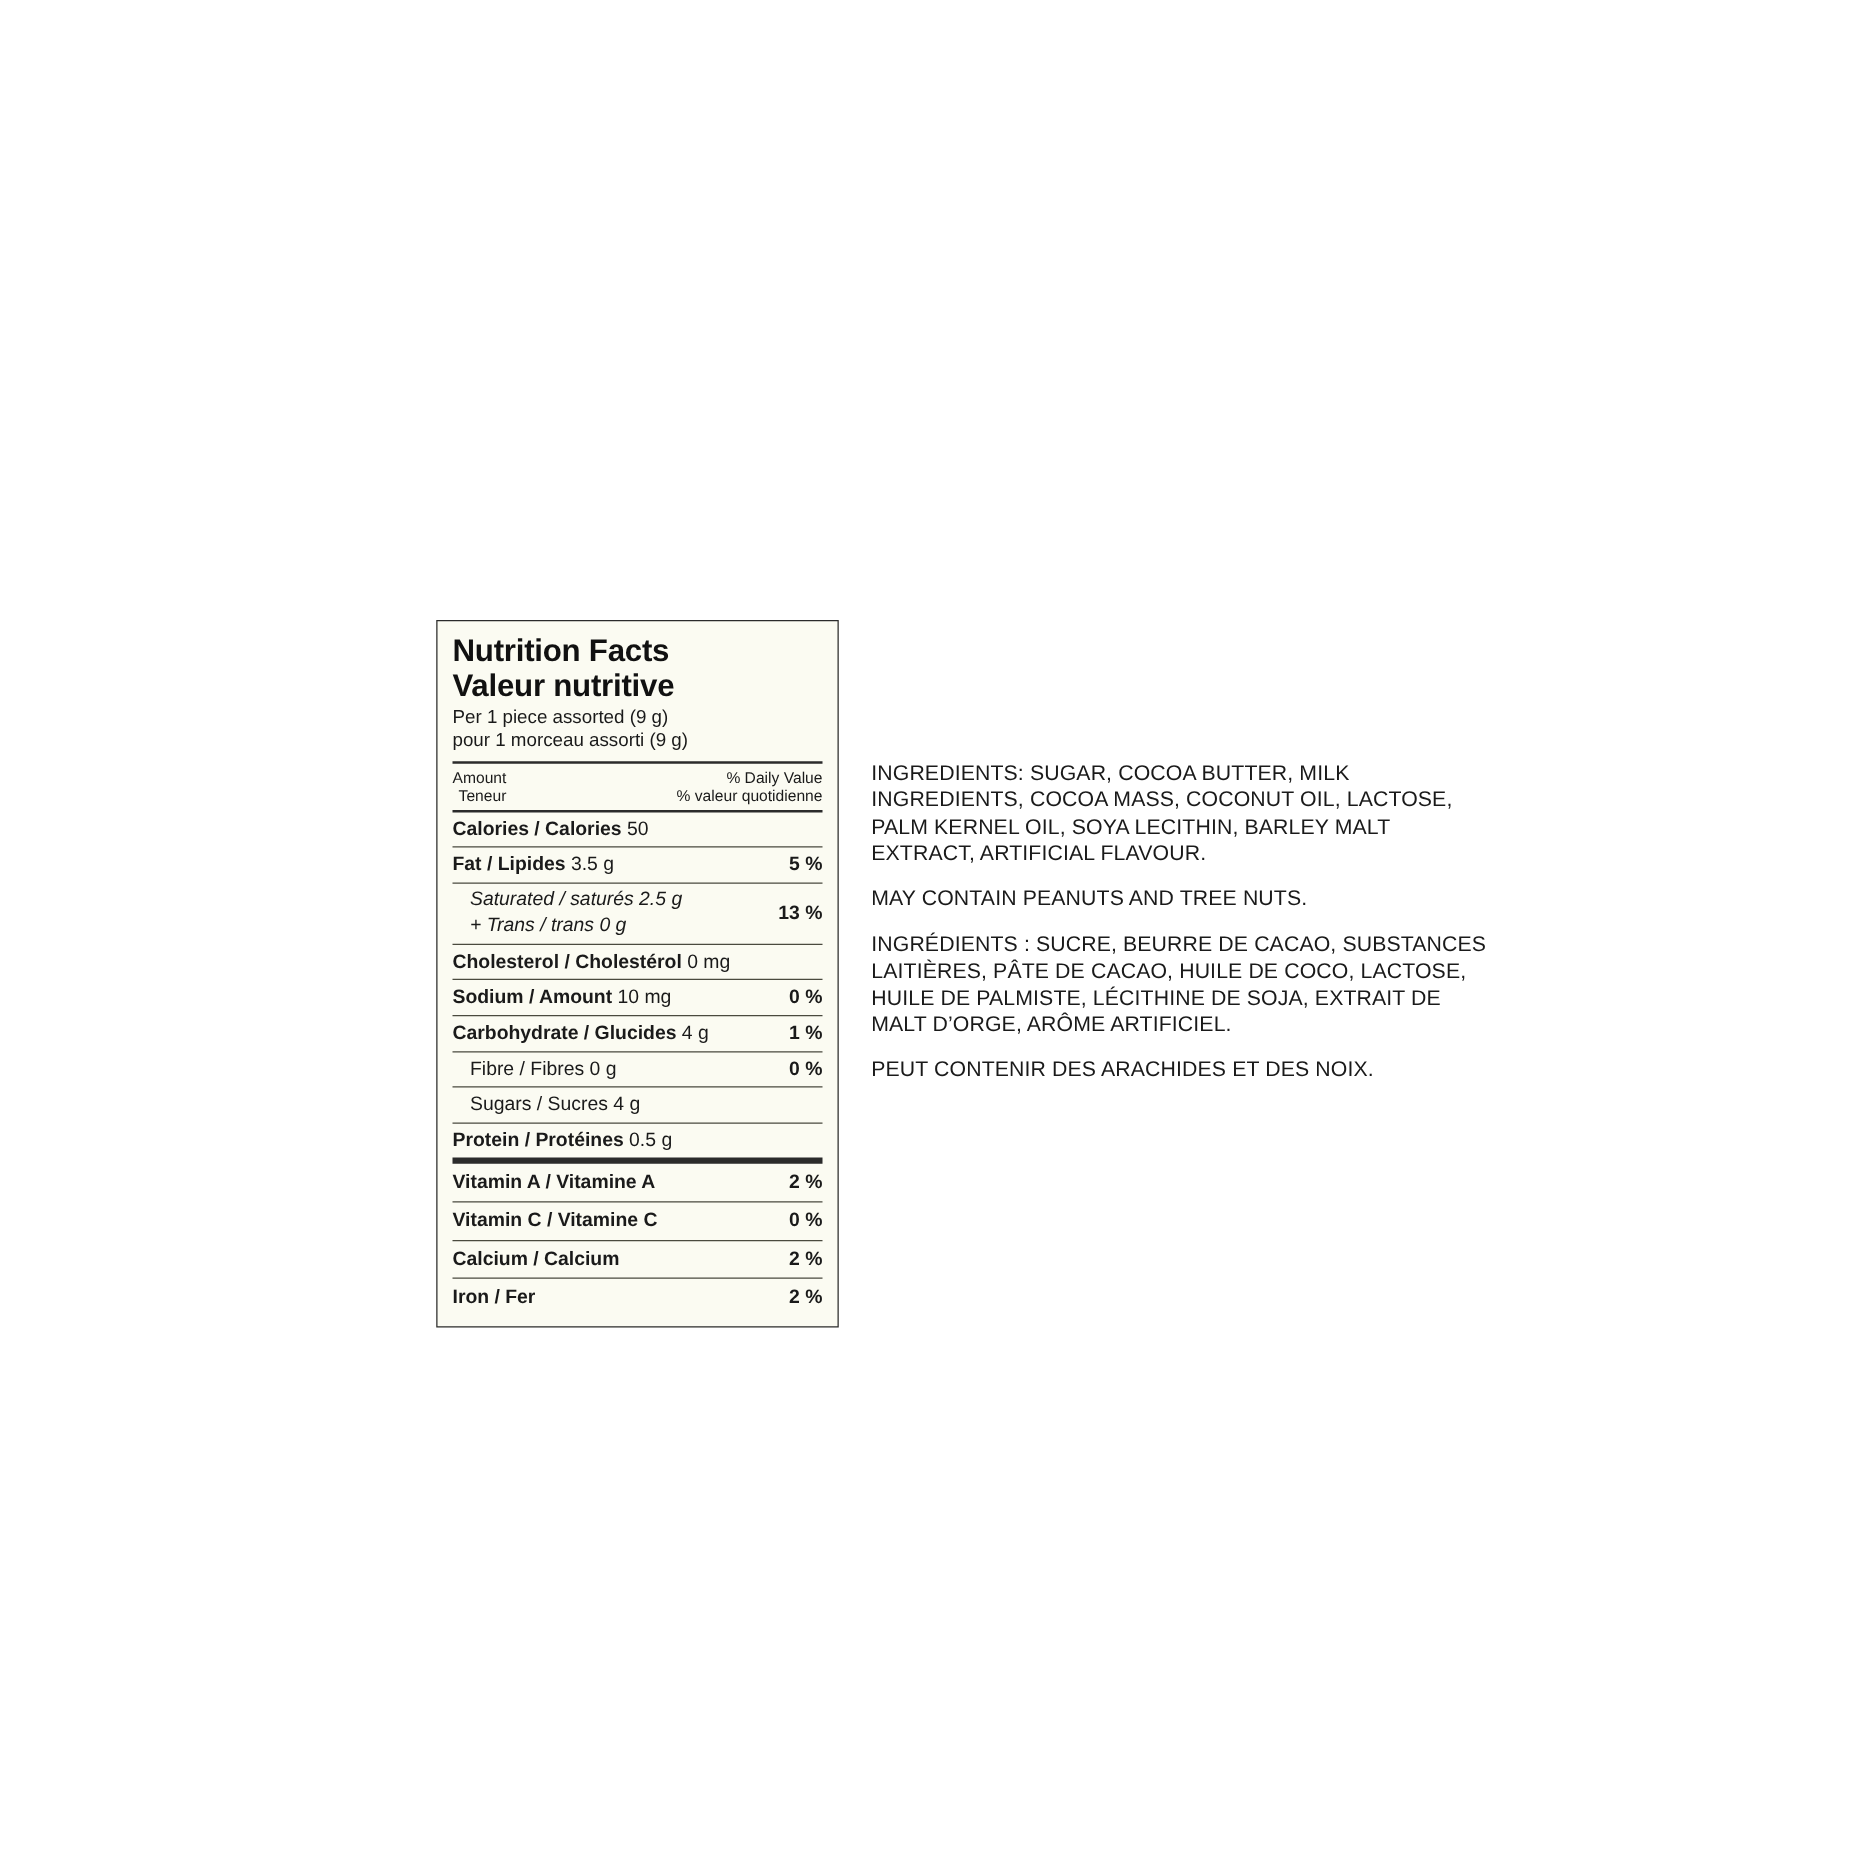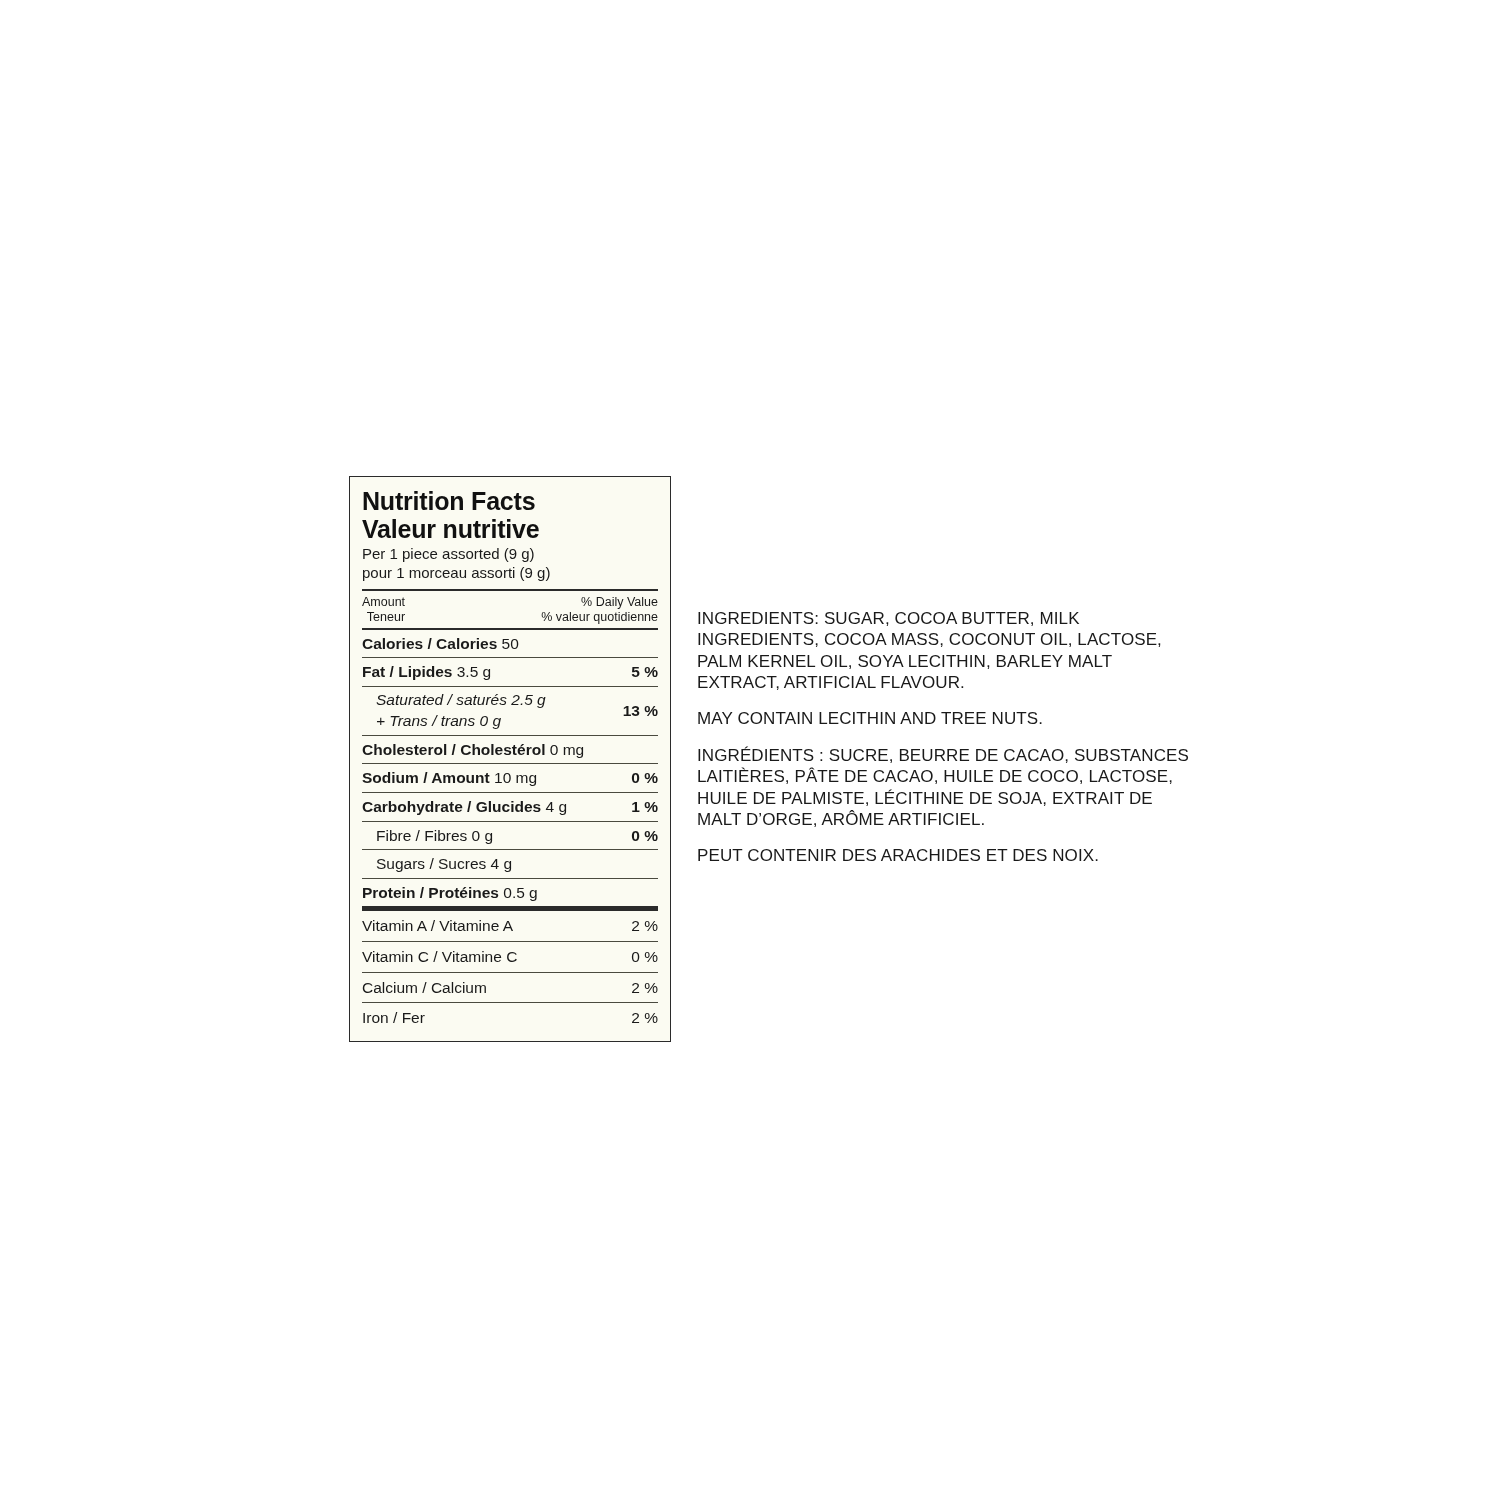--- a/index.html
+++ b/index.html
@@ -13,21 +13,21 @@
     position: relative;
     font-family: "Liberation Sans", sans-serif;
     color: #1a1a1a;
     -webkit-font-smoothing: antialiased;
   }
 
   
   #nutrition-panel {
     position: absolute;
     left: 349px;
-    top: 476px;
+    top: 496px;
     width: 322px;
     box-sizing: border-box;
     background: #fbfbf2;
     border: 1px solid #2b2b2b;
     padding: 10px 12px 8px 12px;
   }
 
   .nf-title {
     font-size: 25px;
     font-weight: bold;
@@ -79,20 +79,21 @@
   }
   .row.two-line .label { line-height: 1.35; font-style: italic; }
 
   .vit-row {
     display: flex;
     justify-content: space-between;
     align-items: center;
     font-size: 15.5px;
     padding: 6px 0 5px 0;
     line-height: 1.2;
+    font-weight: bold;
   }
 
   
   #ingredients-block {
     position: absolute;
     left: 697px;
     top: 608px;
     width: 500px;
     font-size: 17px;
     line-height: 1.26;
@@ -225,18 +226,18 @@
   <div class="vit-row">
     <div class="label">Iron / Fer</div>
     <div class="value">2 %</div>
   </div>
 
 </div>
 
 <div id="ingredients-block">
   <p>INGREDIENTS: SUGAR, COCOA BUTTER, MILK INGREDIENTS, COCOA MASS, COCONUT OIL, LACTOSE, PALM KERNEL OIL, SOYA LECITHIN, BARLEY MALT EXTRACT, ARTIFICIAL FLAVOUR.</p>
   <div class="gap-sm"></div>
-  <p>MAY CONTAIN LECITHIN AND TREE NUTS.</p>
+  <p>MAY CONTAIN PEANUTS AND TREE NUTS.</p>
   <div class="gap"></div>
   <p>INGRÉDIENTS : SUCRE, BEURRE DE CACAO, SUBSTANCES LAITIÈRES, PÂTE DE CACAO, HUILE DE COCO, LACTOSE, HUILE DE PALMISTE, LÉCITHINE DE SOJA, EXTRAIT DE MALT D’ORGE, ARÔME ARTIFICIEL.</p>
   <div class="gap-sm"></div>
   <p>PEUT CONTENIR DES ARACHIDES ET DES NOIX.</p>
 </div>
 
 </body></html>

